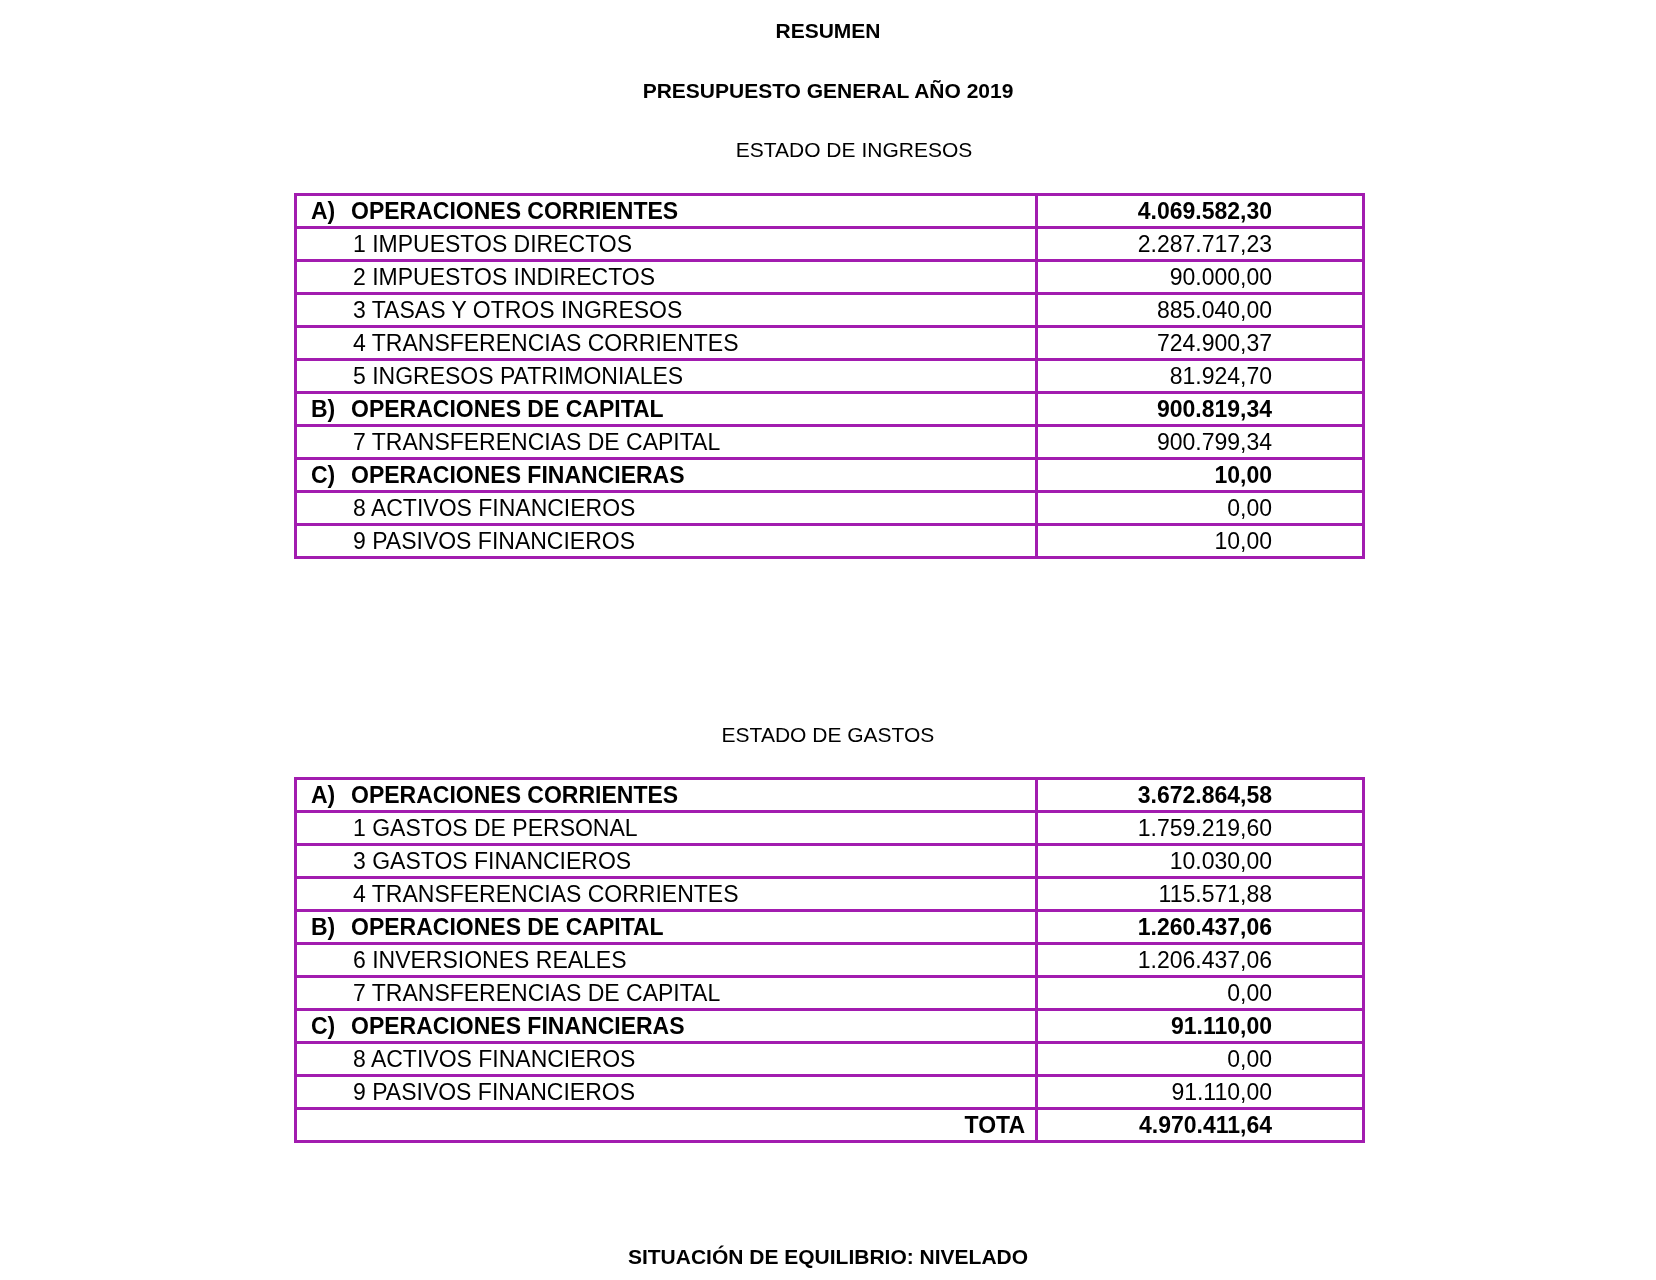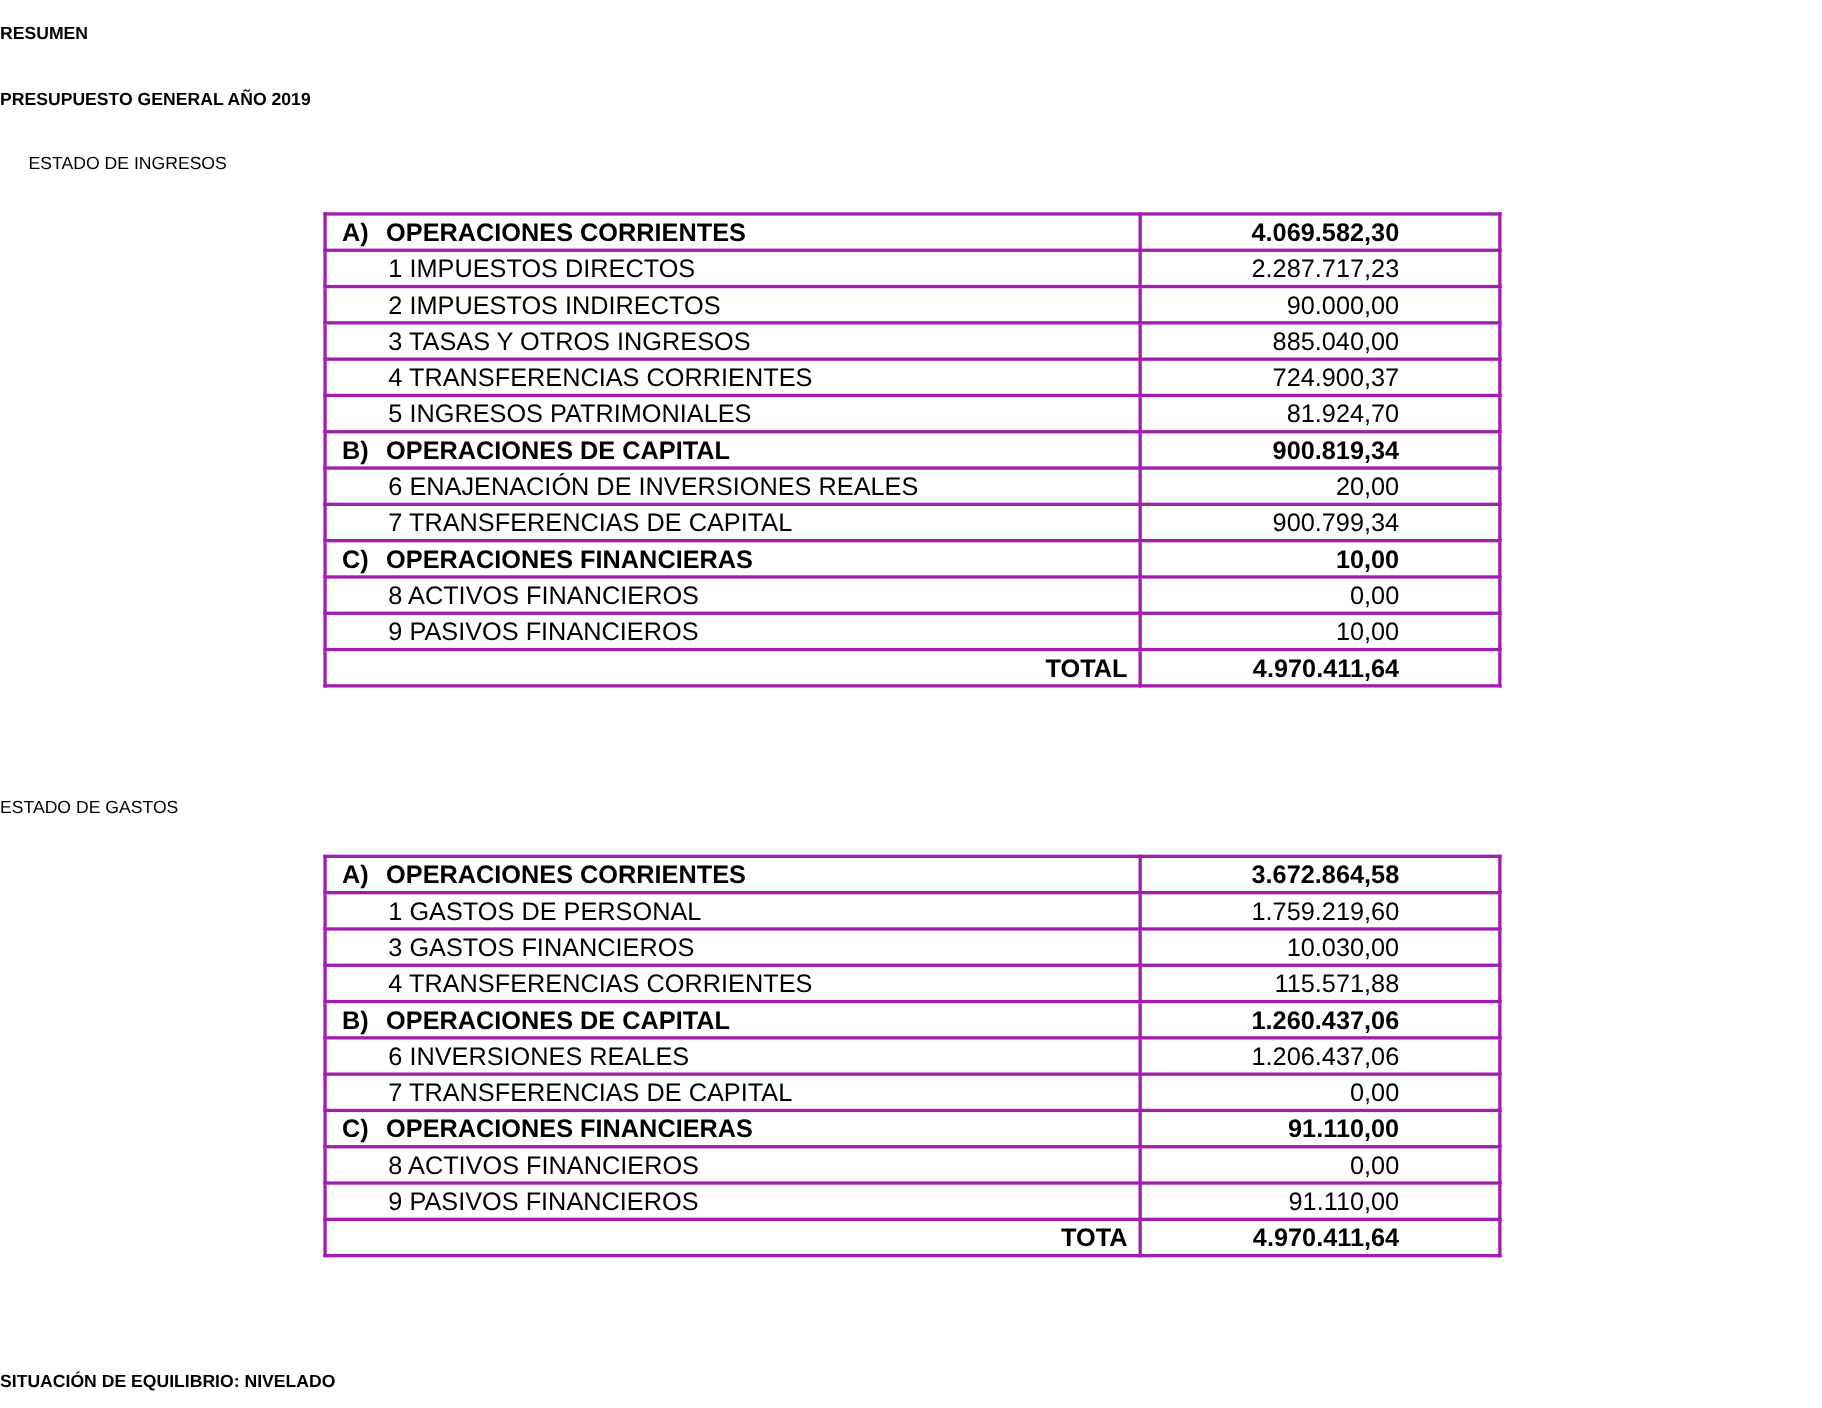--- a/index.html
+++ b/index.html
@@ -1,22 +1,22 @@
 <!DOCTYPE html>
 <html><head>
 <meta charset="utf-8">
 <style>
   html, body { margin: 0; padding: 0; background: #ffffff; }
   body {
     width: 1656px; height: 1280px; position: relative; overflow: hidden;
     font-family: "Liberation Sans", sans-serif; color: #000;
   }
   .title {
-    position: absolute; left: 0; width: 1656px; 
-    font-size: 16px; line-height: 28px;
+    position: absolute; left: 0; width: 1656px; text-align: center;
+    font-size: 21px; line-height: 28px;
   }
   .bold { font-weight: bold; }
   #t-resumen { top: 17px; }
   #t-presupuesto { top: 77px; }
   #t-ingresos { top: 136px; margin-left: 26px; }
   #t-gastos { top: 721px; }
   #t-equilibrio { top: 1243px; }
 
   table.budget {
     position: absolute; left: 294px; width: 1068px;
@@ -73,42 +73,34 @@
       </tr>
       <tr class="item">
         <td class="label sub"><span>5 INGRESOS PATRIMONIALES</span></td>
         <td class="value">81.924,70</td>
       </tr>
       <tr class="group">
         <td class="label"><span class="letter">B)</span><span>OPERACIONES DE CAPITAL</span></td>
         <td class="value">900.819,34</td>
       </tr>
       <tr class="item">
-        <td class="label sub"><span>6 ENAJENACIÓN DE INVERSIONES REALES</span></td>
-        <td class="value">20,00</td>
-      </tr>
-      <tr class="item">
         <td class="label sub"><span>7 TRANSFERENCIAS DE CAPITAL</span></td>
         <td class="value">900.799,34</td>
       </tr>
       <tr class="group">
         <td class="label"><span class="letter">C)</span><span>OPERACIONES FINANCIERAS</span></td>
         <td class="value">10,00</td>
       </tr>
       <tr class="item">
         <td class="label sub"><span>8 ACTIVOS FINANCIEROS</span></td>
         <td class="value">0,00</td>
       </tr>
       <tr class="item">
         <td class="label sub"><span>9 PASIVOS FINANCIEROS</span></td>
         <td class="value">10,00</td>
-      </tr>
-      <tr class="totalrow">
-        <td class="label total"><span>TOTAL</span></td>
-        <td class="value">4.970.411,64</td>
       </tr>
     </tbody>
 </table>
 
 <div id="t-gastos" class="title">ESTADO DE GASTOS</div>
 
 <table id="tbl-gastos" class="budget">
   <colgroup>
       <col class="c1">
       <col class="c2">

